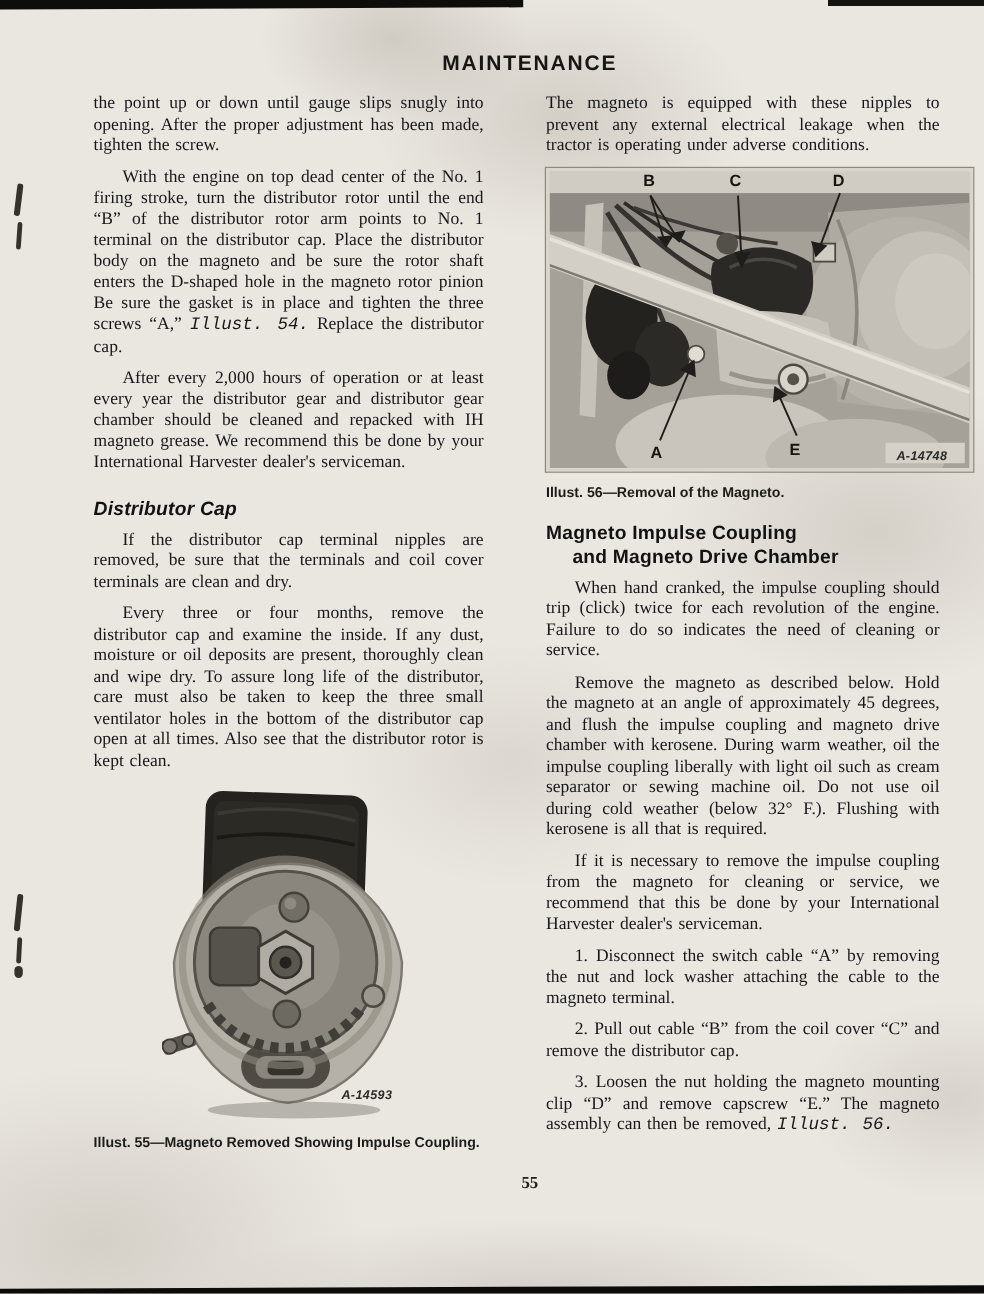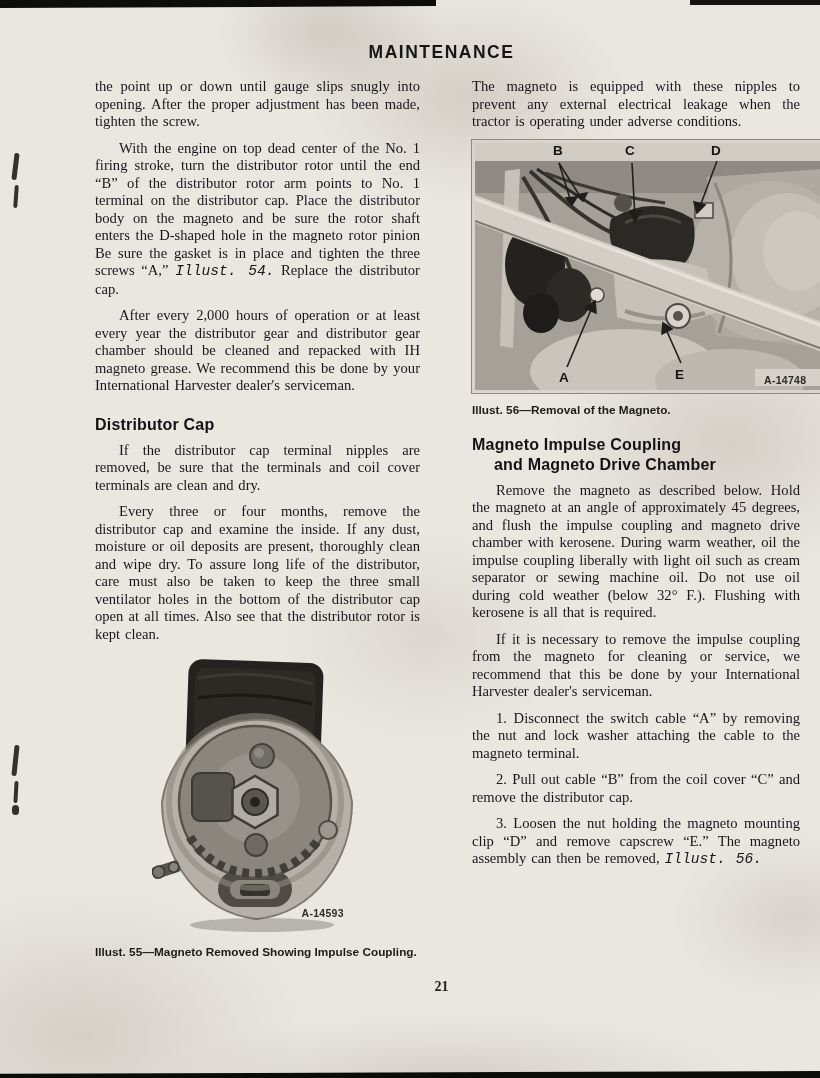--- a/index.html
+++ b/index.html
@@ -22,21 +22,21 @@
   .edge-top-left{position:absolute;left:0;top:0;width:436px;height:8px;background:#0d0d0c;transform:skewY(-0.25deg);transform-origin:left top;}
   .edge-top-right{position:absolute;left:690px;top:0;width:130px;height:5px;background:#131312;}
   .edge-bottom{position:absolute;left:0;bottom:0;width:820px;height:7px;background:#0b0b0a;transform:skewY(-0.2deg);transform-origin:right bottom;}
   .bindmark{position:absolute;background:#34322d;border-radius:2px;}
 
   .pgheader{
     position:absolute; left:78px; width:727px; top:42px; text-align:center;
     font-family:"Liberation Sans", sans-serif; font-weight:700; font-size:17.5px;
     letter-spacing:1.5px; color:#161614;
   }
-  .col{position:absolute; top:78px;margin-left:17px;}
+  .col{position:absolute; top:78px;}
   .col-left{left:78px;  width:325px;}
   .col-right{left:455px; width:328px;}
 
   .para{
     margin:0 0 9px 0; text-align:justify; text-indent:24px;
     font-size:14.6px; line-height:17.5px; color:#17171a; word-spacing:1.2px;
   }
   .para.first{text-indent:0;}
   .ital{font-style:italic;font-family:Liberation Mono, monospace;}
 
@@ -52,21 +52,21 @@
   .fig56 svg{display:block;}
   .fig55{width:212px; height:280px; margin:12px auto 0 auto;}
   .fig55 svg{display:block;}
 
   .callout{
     position:absolute; font-family:"Liberation Sans", sans-serif;
     font-weight:700; font-size:13.5px; color:#15140f; line-height:14px;
   }
   .photocode{
     position:absolute; font-family:"Liberation Sans", sans-serif; font-weight:700;
-    font-size:10.5px; color:#2c2b27; letter-spacing:0.3px;
+    font-style:italic; font-size:10.5px; color:#2c2b27; letter-spacing:0.3px;
   }
   .caption{
     font-family:"Liberation Sans", sans-serif; font-weight:700;
     font-size:11.8px; color:#1b1b18; text-align:left; margin-top:10px;
   }
   .pgnum{
     position:absolute; left:78px; width:727px; top:979px; text-align:center;
     font-size:14px; font-weight:700; color:#20201e; font-family:"Liberation Serif", serif;
   }
 </style>
@@ -87,21 +87,21 @@
   <div class="bindmark" style="left:12px;top:805px;width:7px;height:10px;border-radius:4px;"></div>
 
   <div class="pgheader">MAINTENANCE</div>
 
   <div class="col col-left">
     <p class="para first">the point up or down until gauge slips snugly into opening. After the proper adjustment has been made, tighten the screw.</p>
     <p class="para"><span>With the engine on top dead center of the No. 1 firing stroke, turn the distributor rotor until the end “B” of the distributor rotor arm points to No. 1 terminal on the distributor cap. Place the distributor body on the magneto and be sure the rotor shaft enters the D-shaped hole in the magneto rotor pinion Be sure the gasket is in place and tighten the three screws “A,” </span><span class="ital">Illust. 54.</span><span> Replace the distributor cap.</span></p>
 
     <p class="para">After every 2,000 hours of operation or at least every year the distributor gear and distributor gear chamber should be cleaned and repacked with IH magneto grease. We recommend this be done by your International Harvester dealer's serviceman.</p>
 
-    <div class="h-sans" style="margin-top:20px;">Distributor Cap</div>
+    <div class="h-sans" style="margin-top:20px;font-style:italic;">Distributor Cap</div>
     <p class="para">If the distributor cap terminal nipples are removed, be sure that the terminals and coil cover terminals are clean and dry.</p>
     <p class="para">Every three or four months, remove the distributor cap and examine the inside. If any dust, moisture or oil deposits are present, thoroughly clean and wipe dry. To assure long life of the distributor, care must also be taken to keep the three small ventilator holes in the bottom of the distributor cap open at all times. Also see that the distributor rotor is kept clean.</p>
 
     <div class="figure fig55">
       <svg viewBox="0 0 212 280" width="212" height="280">
 
         <g transform="rotate(2 102 60)">
           <rect x="35" y="6" width="135" height="107" rx="14" fill="#23221e"></rect>
           <rect x="42" y="14" width="121" height="90" rx="10" fill="#2b2a25"></rect>
           <path d="M45 25 q55 -12 115 2" stroke="#3a3933" stroke-width="3" fill="none"></path>
@@ -211,22 +211,23 @@
       <div class="callout" style="left:78px;  top:1px;">B</div>
       <div class="callout" style="left:150px; top:1px;">C</div>
       <div class="callout" style="left:236px; top:1px;">D</div>
       <div class="callout" style="left:84px;  top:228px;">A</div>
       <div class="callout" style="left:200px; top:225px;">E</div>
       <div class="photocode" style="left:289px; top:231px;">A-14748</div>
     </div>
     <div class="caption">Illust. 56—Removal of the Magneto.</div>
 
     <div class="h-sans" style="margin-top:18px;"><span>Magneto Impulse Coupling</span><span class="l2">and Magneto Drive Chamber</span></div>
+    <p class="para">When hand cranked, the impulse coupling should trip (click) twice for each revolution of the engine. Failure to do so indicates the need of cleaning or service.</p>
     <p class="para">Remove the magneto as described below. Hold the magneto at an angle of approximately 45 degrees, and flush the impulse coupling and magneto drive chamber with kerosene. During warm weather, oil the impulse coupling liberally with light oil such as cream separator or sewing machine oil. Do not use oil during cold weather (below 32° F.). Flushing with kerosene is all that is required.</p>
     <p class="para">If it is necessary to remove the impulse coupling from the magneto for cleaning or service, we recommend that this be done by your International Harvester dealer's serviceman.</p>
 
     <p class="para">1. Disconnect the switch cable “A” by removing the nut and lock washer attaching the cable to the magneto terminal.</p>
     <p class="para">2. Pull out cable “B” from the coil cover “C” and remove the distributor cap.</p>
     <p class="para"><span>3. Loosen the nut holding the magneto mounting clip “D” and remove capscrew “E.” The magneto assembly can then be removed, </span><span class="ital">Illust. 56.</span></p>
   </div>
 
-  <div class="pgnum">21</div>
+  <div class="pgnum">55</div>
 </div>
 
 </body></html>

